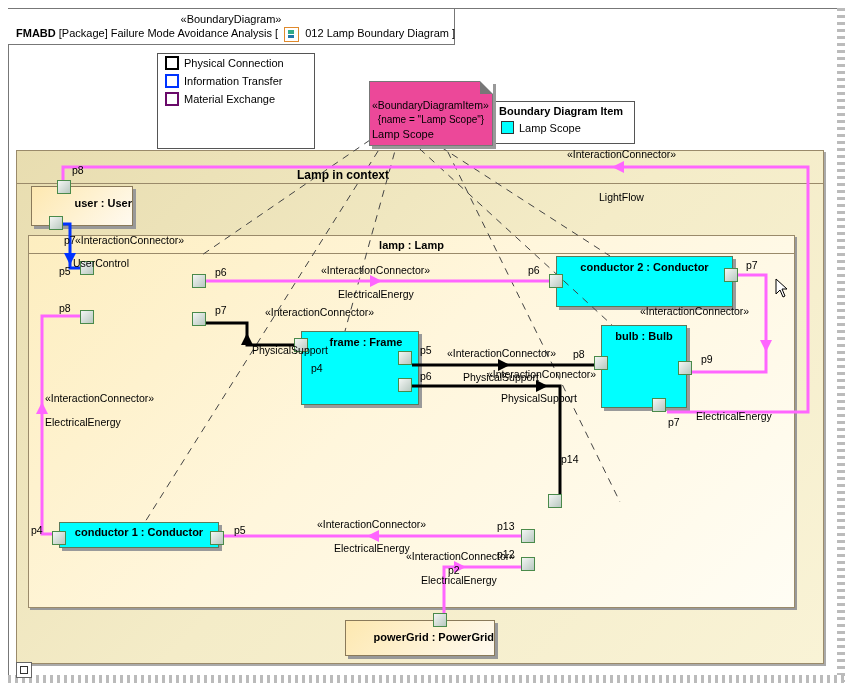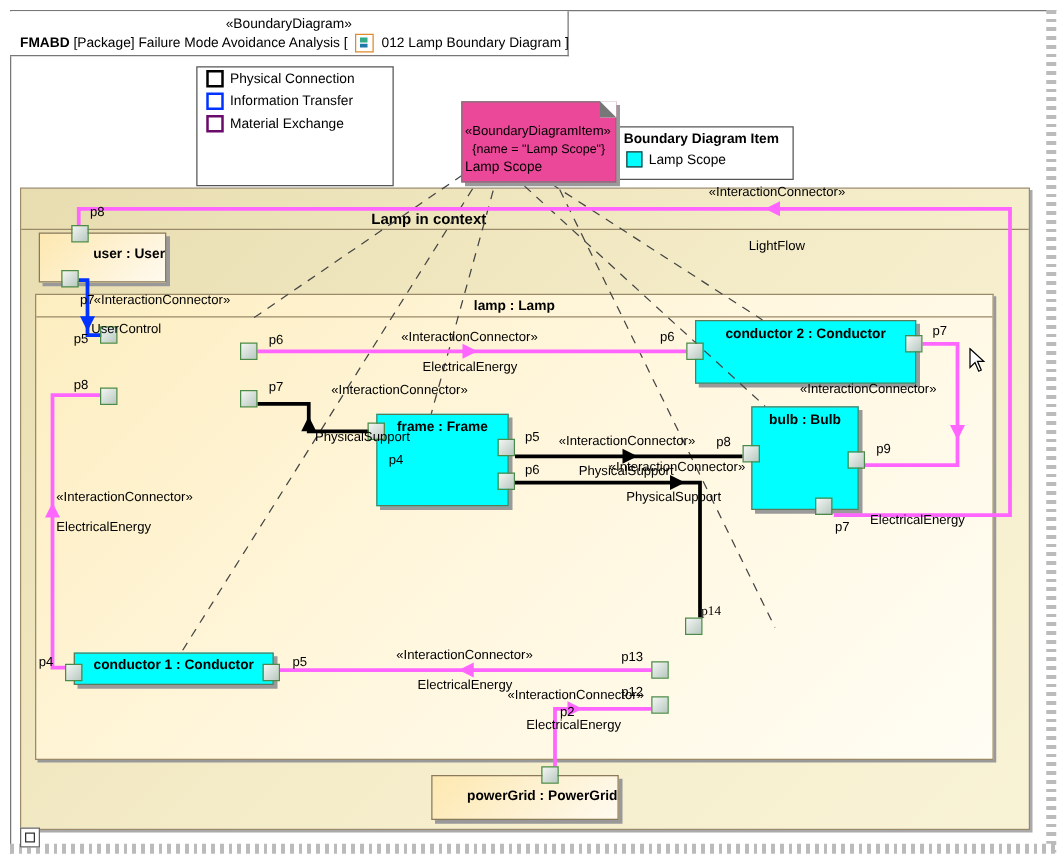--- a/index.html
+++ b/index.html
@@ -105,21 +105,21 @@
   <div class="ext" style="left:31px;top:186px;width:100px;height:38px;">
     <div class="nm" style="padding-top:10px;">user : User</div>
   </div>
   <div class="ext" style="left:345px;top:620px;width:148px;height:34px;">
     <div class="nm" style="padding-top:10px;">powerGrid : PowerGrid</div>
   </div>
 
   <div class="part" style="left:556px;top:256px;width:175px;height:49px;">
     <div class="nm">conductor 2 : Conductor</div>
   </div>
-  <div class="part" style="left:301px;top:331px;width:104px;height:72px;">
+  <div class="part" style="left:301px;top:331px;width:104px;height:72px;padding-left:12px;">
     <div class="nm">frame : Frame</div>
   </div>
   <div class="part" style="left:601px;top:325px;width:84px;height:81px;">
     <div class="nm">bulb : Bulb</div>
   </div>
   <div class="part" style="left:59px;top:522px;width:158px;height:24px;">
     <div class="nm" style="padding-top:3px;">conductor 1 : Conductor</div>
   </div>
 
   <svg class="wires" width="849" height="689">
@@ -195,21 +195,21 @@
   <span class="lbl" style="left:311px;top:362px;">p4</span>
   <span class="lbl" style="left:420px;top:344px;">p5</span>
   <span class="lbl" style="left:420px;top:370px;">p6</span>
   <span class="lbl" style="left:573px;top:348px;">p8</span>
   <span class="lbl" style="left:701px;top:353px;">p9</span>
   <span class="lbl" style="left:668px;top:416px;">p7</span>
   <span class="lbl" style="left:31px;top:524px;">p4</span>
   <span class="lbl" style="left:234px;top:524px;">p5</span>
   <span class="lbl" style="left:497px;top:520px;">p13</span>
   <span class="lbl" style="left:497px;top:548px;">p12</span>
-  <span class="lbl" style="left:561px;top:484px;font-family:Liberation Serif, serif;">p14</span>
+  <span class="lbl" style="left:561px;top:453px;">p14</span>
   <span class="lbl" style="left:448px;top:564px;">p2</span>
 
   <span class="lbl" style="left:567px;top:148px;">«InteractionConnector»</span>
   <span class="lbl" style="left:599px;top:171px;margin-top:20px;">LightFlow</span>
   <span class="lbl" style="left:75px;top:234px;">«InteractionConnector»</span>
   <span class="lbl" style="left:73px;top:257px;">UserControl</span>
   <span class="lbl" style="left:321px;top:264px;">«InteractionConnector»</span>
   <span class="lbl" style="left:338px;top:288px;">ElectricalEnergy</span>
   <span class="lbl" style="left:265px;top:306px;">«InteractionConnector»</span>
   <span class="lbl" style="left:252px;top:344px;">PhysicalSupport</span>

